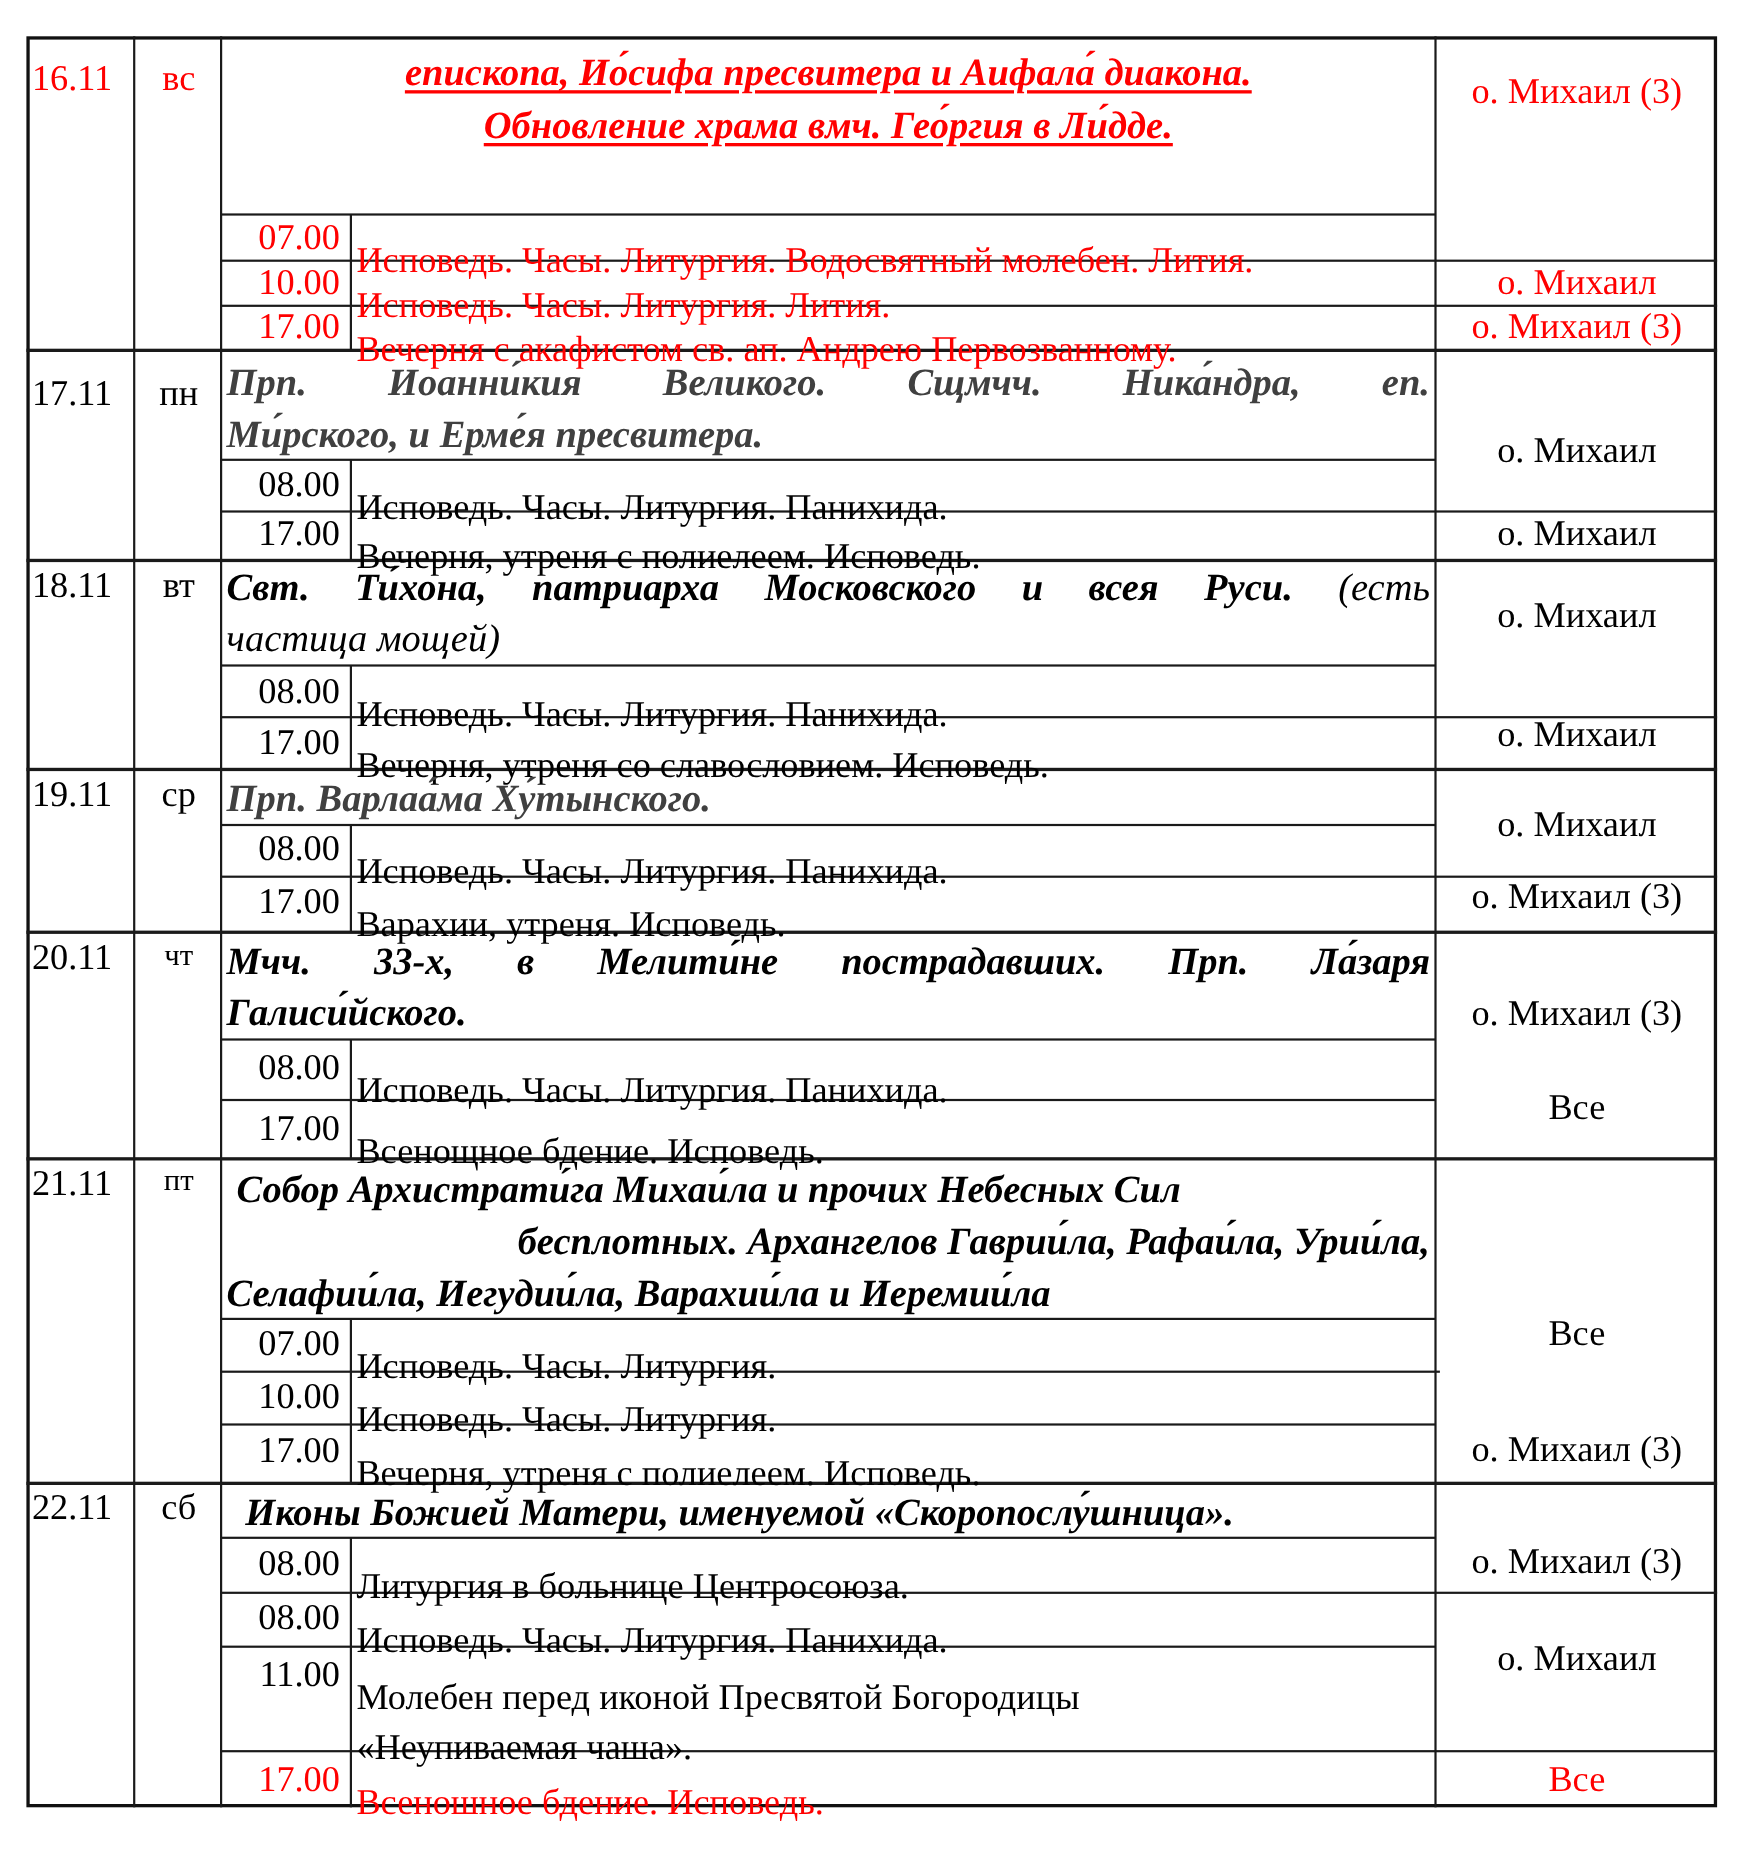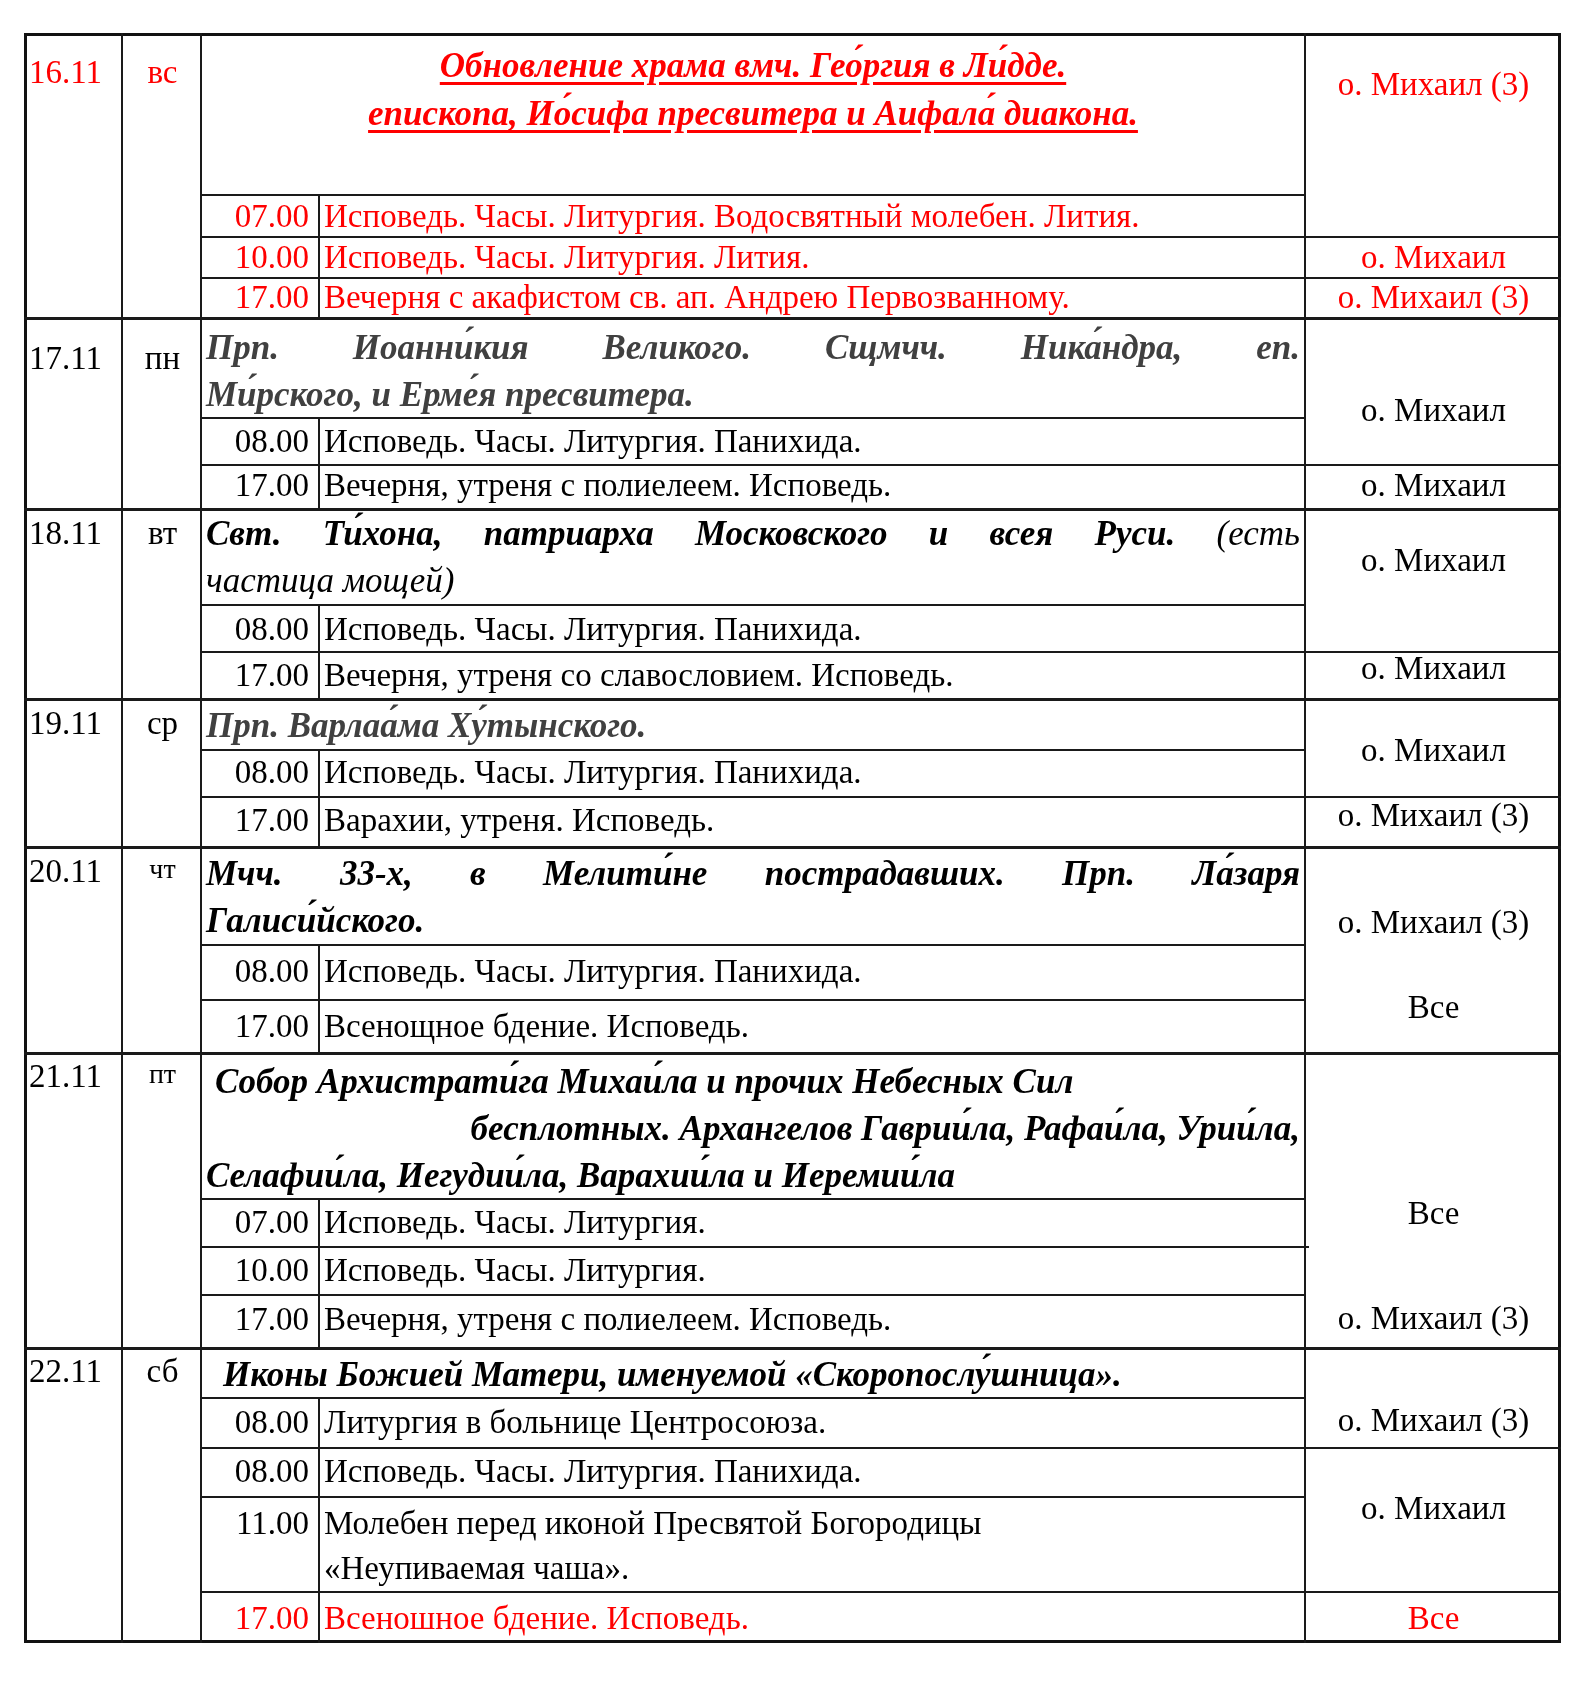--- a/index.html
+++ b/index.html
@@ -6,21 +6,21 @@
   body { width:1587px; height:1685px; position:relative; overflow:hidden;
          font-family:"Liberation Serif", "DejaVu Serif", serif; color:#000; }
   .hl { position:absolute; height:2px; background:#1a1a1a; }
   .vl { position:absolute; width:2px; background:#1a1a1a; }
   .frame { position:absolute; left:24px; top:33px; width:1537px; height:1610px;
            border:3px solid #111; box-sizing:border-box; }
   .cell-text { position:absolute; font-size:33px; line-height:40px; white-space:nowrap; }
   .date { left:27px; width:95px; padding-left:2px; }
   .dow { left:124px; width:77px; text-align:center; }
   .time { left:203px; width:114px; text-align:right; padding-right:8px; box-sizing:border-box; }
-  .svc { left:322px; width:980px; padding-left:2px; }
+  .svc { left:322px; width:980px; padding-left:2px;margin-top:21px; }
   .priest { left:1307px; width:253px; text-align:center; }
   .head { position:absolute; left:203px; width:1100px; font-weight:bold; font-style:italic;
           font-size:35px; line-height:47px; box-sizing:border-box; padding:0 3px; }
   .head.just { text-align:justify; text-align-last:justify; }
   .head.center { text-align:center; }
   .red { color:#ff0000; }
   .gray { color:#404040; }
   .ul { text-decoration:underline; text-decoration-thickness:3px; text-underline-offset:5px; }
   .norm { font-weight:normal; }
 </style>
@@ -37,22 +37,22 @@
 <div class="hl" style="left:24px; top:508px; width:1537px; height:3px;"></div>
 <div class="hl" style="left:24px; top:698px; width:1537px; height:3px;"></div>
 <div class="hl" style="left:24px; top:846px; width:1537px; height:3px;"></div>
 <div class="hl" style="left:24px; top:1052px; width:1537px; height:3px;"></div>
 <div class="hl" style="left:24px; top:1347px; width:1537px; height:3px;"></div>
 
 <section>
   <div class="cell-text date red" style="top:52px;">16.11</div>
   <div class="cell-text dow red" style="top:52px;">вс</div>
   <div class="head center red" style="top:42px; line-height:48px;">
+    <div><span class="ul">епископа, Ио́сифа пресвитера и Аифала́ диакона.</span></div>
     <div><span class="ul">Обновление храма вмч. Гео́ргия в Ли́дде.</span></div>
-    <div><span class="ul">епископа, Ио́сифа пресвитера и Аифала́ диакона.</span></div>
   </div>
   <div class="hl" style="left:201px; top:194px; width:1104px;"></div>
   <div class="hl" style="left:201px; top:236px; width:1360px;"></div>
   <div class="hl" style="left:201px; top:277px; width:1360px;"></div>
   <div class="vl" style="left:318px; top:195px; height:123px;"></div>
 
   <div class="cell-text time red" style="top:196px;">07.00</div>
   <div class="cell-text svc red" style="top:196px;">Исповедь. Часы. Литургия. Водосвятный  молебен. Лития.</div>
   <div class="cell-text time red" style="top:237px;">10.00</div>
   <div class="cell-text svc red" style="top:237px;">Исповедь. Часы. Литургия. Лития.</div>

